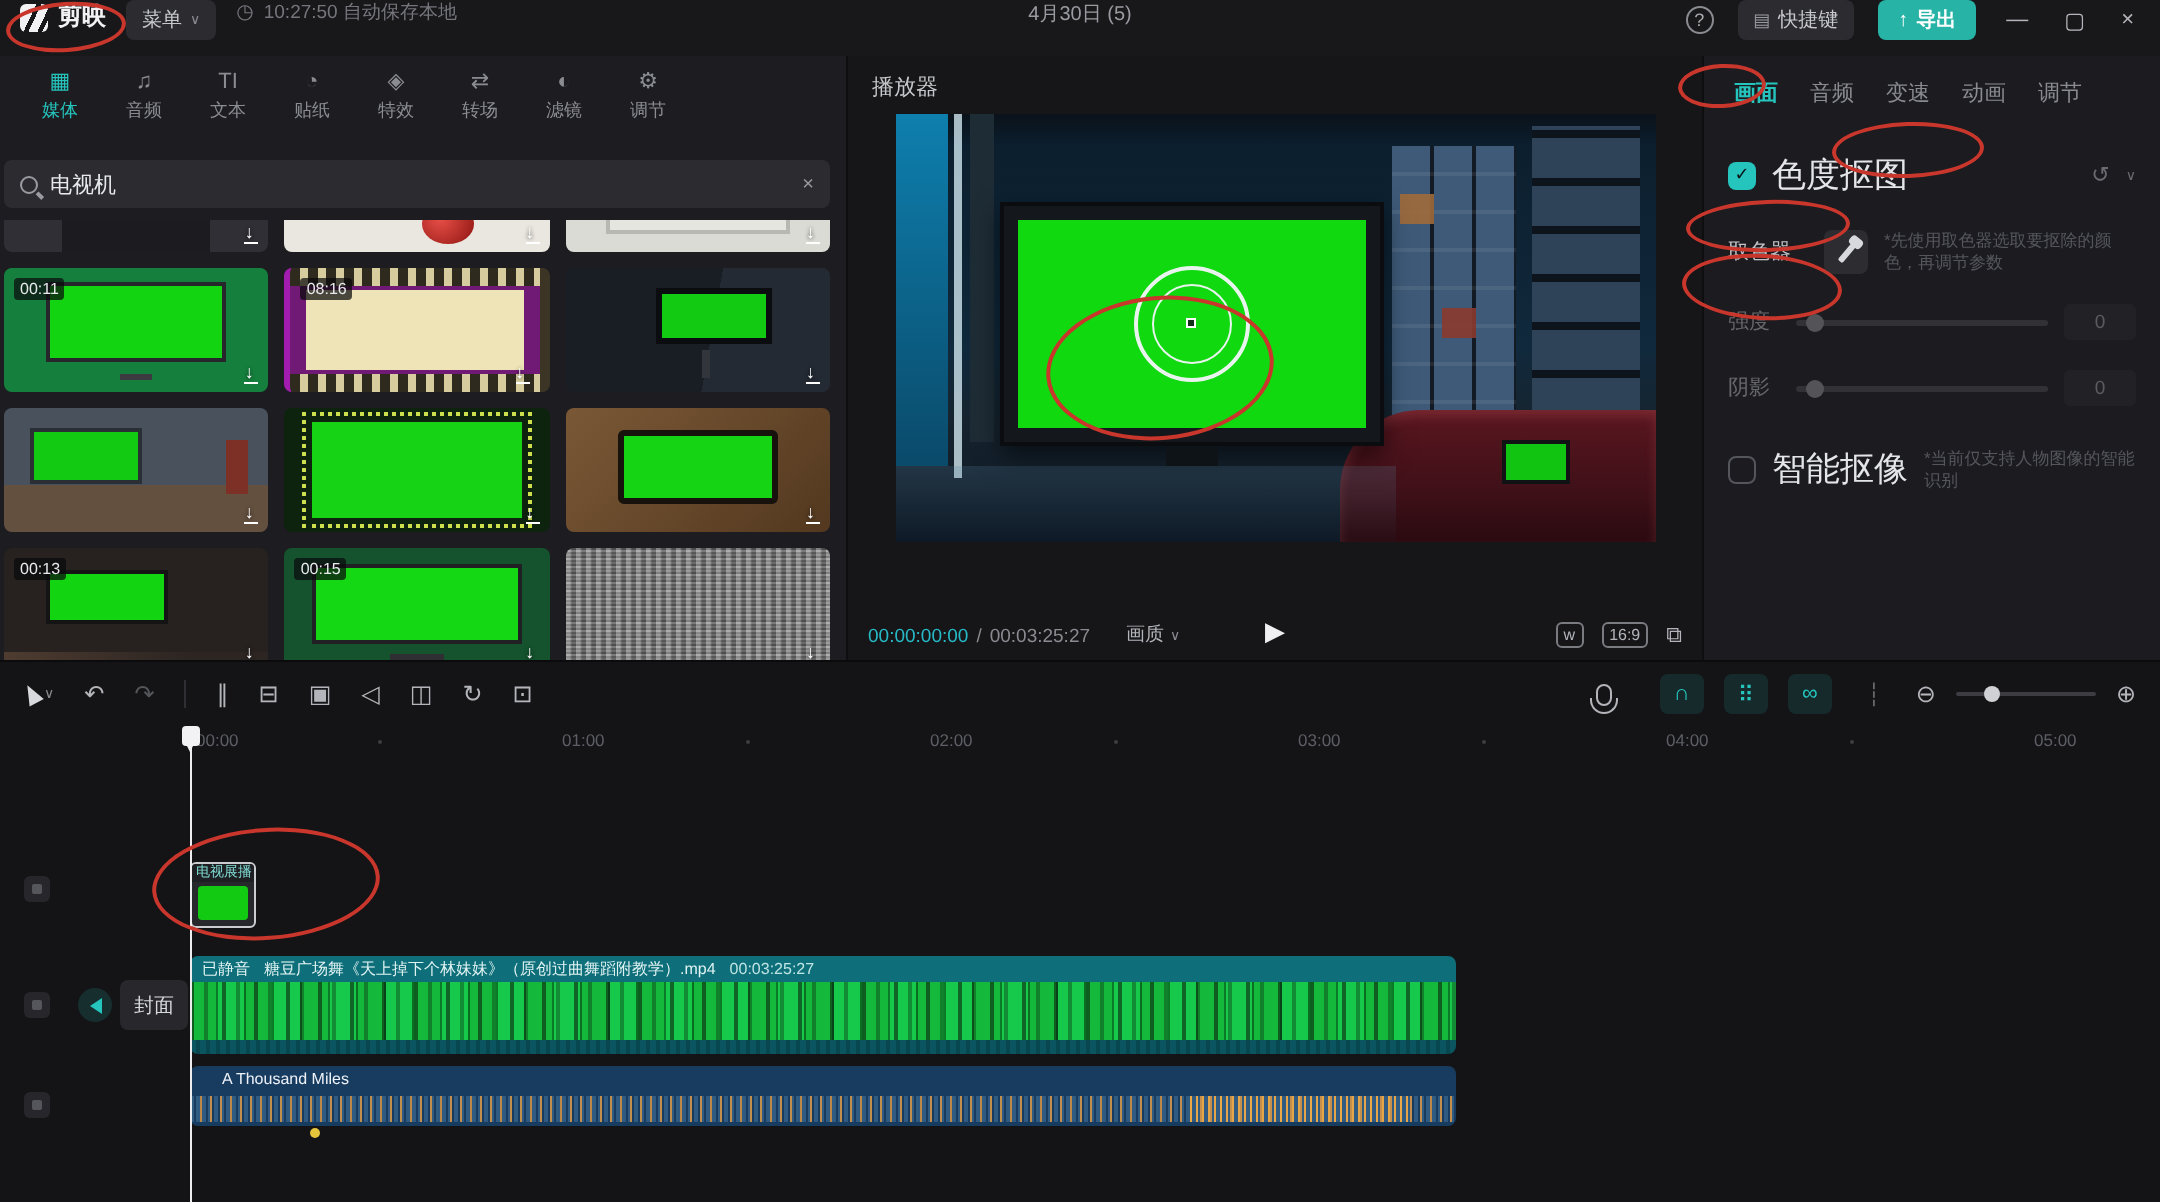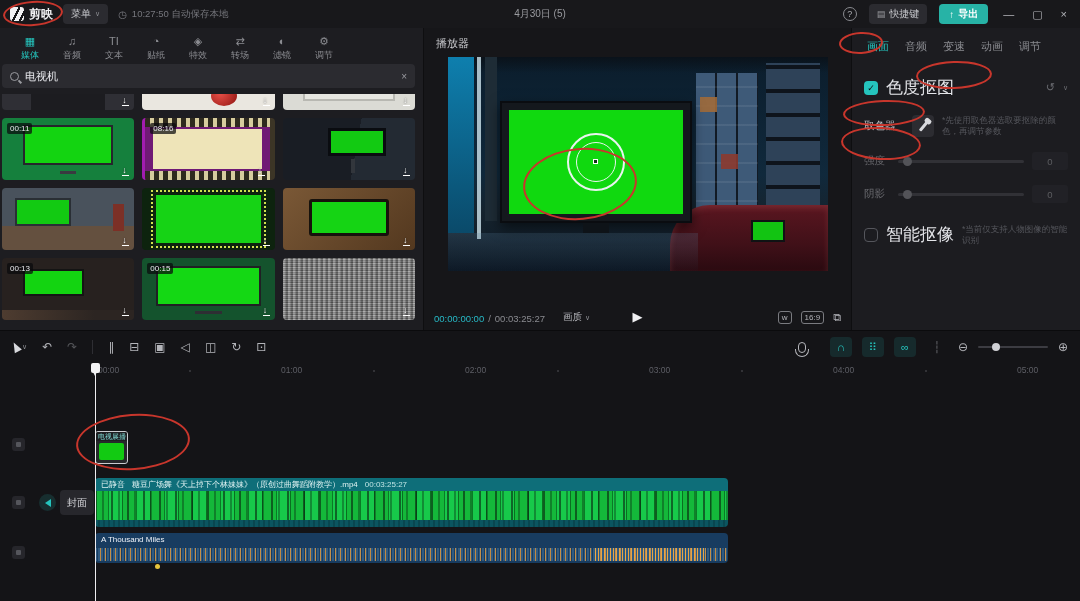--- a/index.html
+++ b/index.html
@@ -1,20 +1,20 @@
 <!DOCTYPE html>
 <html><head>
 <meta charset="utf-8">
 <style>
 *{margin:0;padding:0;box-sizing:border-box}
 body{background:#000;font-family:"Liberation Sans","DejaVu Sans",sans-serif}
 #app{position:relative;width:1080px;height:601px;background:#121215;color:#ddd;overflow:hidden;font-size:11px}
 
 
-.titlebar{position:absolute;top:0;left:0;width:100%;height:28px;background:#18181b;display:flex;align-items:center;gap:10px;padding:0 10px;z-index:5}
+.titlebar{position:absolute;top:0;left:0;width:100%;height:28px;background:#18181b;display:flex;align-items:flex-start;gap:10px;padding:0 10px;z-index:5}
 .logo{display:flex;align-items:center;gap:5px}
 .logo-mark{width:14px;height:14px;border-radius:3px;background:linear-gradient(115deg,#f2f2f4 0 40%,#18181b 40% 52%,#f2f2f4 52% 74%,#18181b 74% 86%,#f2f2f4 86%)}
 .logo-text{font-size:12px;font-weight:bold;color:#f2f2f4}
 .menu-pill{display:flex;align-items:center;gap:4px;background:#2b2b30;border-radius:4px;padding:3px 8px;font-size:10px;color:#c8c9cd;cursor:pointer}
 .chev{font-size:7px;color:#8a8b90}
 .autosave{display:flex;align-items:center;gap:5px;font-size:9.5px;color:#75767c}
 .clock-i{font-size:10px;color:#75767c}
 .tb-center{position:absolute;left:50%;transform:translateX(-50%);font-size:10px;color:#9a9ba0}
 .tb-right{margin-left:auto;display:flex;align-items:center;gap:12px}
 .help-icon{width:14px;height:14px;border:1px solid #8a8b90;border-radius:50%;font-size:9px;color:#aaabb0;display:flex;align-items:center;justify-content:center}
@@ -28,21 +28,21 @@
 .media-tabs{display:flex;gap:2px;padding:4px 6px 0 10px;height:36px}
 .mtab{width:40px;display:flex;flex-direction:column;align-items:center;gap:2px;padding:3px 0;color:#8b8c91;font-size:9px;cursor:pointer}
 .mtab .mi{font-size:11px;line-height:12px}
 .mtab.active{color:#25c4bd}
 .media-body{display:flex;height:calc(100% - 36px)}
 .media-side{width:74px;padding:8px 6px;display:flex;flex-direction:column;gap:8px}
 .side-pill{height:22px;border-radius:4px;background:#28282d;color:#b8b9be;font-size:10px;display:flex;align-items:center;justify-content:center;gap:3px;cursor:pointer}
 .side-pill.active{background:#232327;color:#25c4bd}
 .side-pill .dot{font-size:9px}
 .media-main{flex:1;display:flex;flex-direction:column;min-width:0}
-.search{margin:0 8px 6px 2px;height:24px;background:#2b2b30;border-radius:4px;display:flex;align-items:center;padding:0 8px;gap:6px}
+.search{margin:16px 8px 6px 2px;height:24px;background:#2b2b30;border-radius:4px;display:flex;align-items:center;padding:0 8px;gap:6px}
 .mag{width:9px;height:9px;border:1.5px solid #9a9ba0;border-radius:50%;position:relative;flex:none}
 .mag::after{content:"";position:absolute;width:1.5px;height:4px;background:#9a9ba0;left:8px;top:7px;transform:rotate(-45deg)}
 .search input{flex:1;min-width:0;background:none;border:none;color:#e8e9ed;font-size:11px;outline:none;font-family:inherit}
 .clear{color:#9a9ba0;font-size:10px;cursor:pointer}
 .grid-clip{flex:1;overflow:hidden;margin:0 8px 0 2px}
 .grid{display:grid;grid-template-columns:repeat(3,1fr);grid-auto-rows:62px;gap:8px;transform:translateY(-46px)}
 .thumb{position:relative;border-radius:4px;overflow:hidden;background:#222;cursor:pointer}
 .badge{position:absolute;top:5px;left:5px;background:rgba(10,10,12,.72);color:#e8e9ed;font-size:8px;padding:1px 3px;border-radius:2px;z-index:2}
 .dl{position:absolute;right:5px;bottom:4px;color:#fff;font-size:9px;line-height:8px;text-shadow:0 0 2px #000;z-index:2;cursor:pointer}
 .dl::after{content:"";display:block;height:1.5px;background:#fff;margin-top:1px;width:7px}
@@ -94,21 +94,21 @@
 .quality{margin-left:14px;display:flex;align-items:center;gap:3px;cursor:pointer;color:#b4b5ba}
 .play{position:absolute;left:50%;transform:translateX(-50%);color:#f0f0f2;font-size:13px;cursor:pointer}
 .pc-right{margin-left:auto;display:flex;align-items:center;gap:9px}
 .wq,.ratio{border:1px solid #7a7b80;border-radius:3px;font-size:8px;color:#b4b5ba;padding:1px 3px;cursor:pointer}
 .fs{font-size:11px;color:#b4b5ba;cursor:pointer}
 
 
 .inspector{position:absolute;top:28px;left:852px;width:228px;height:302px;background:#1c1c20}
 .insp-tabs{display:flex;gap:2px;padding:9px 8px 4px;font-size:11px;color:#8a8b90}
 .insp-tab{padding:2px 7px;cursor:pointer}
-.insp-tab.active{color:#25c4bd;font-weight:normal}
+.insp-tab.active{color:#25c4bd;font-weight:bold}
 .subtabs{margin:6px 10px 0;background:#27272c;border-radius:5px;display:flex;padding:2px;height:24px}
 .subtab{flex:1;display:flex;align-items:center;justify-content:center;font-size:10.5px;color:#9a9ba0;border-radius:4px;cursor:pointer}
 .subtab.active{background:#3e3e45;color:#f0f0f2}
 .irow{display:flex;align-items:center;gap:8px;margin:16px 12px 0}
 .cb{width:14px;height:14px;border-radius:4px;background:#25c4bd;color:#0c1214;font-size:9px;display:flex;align-items:center;justify-content:center;cursor:pointer;flex:none}
 .cb.empty{background:none;border:1.5px solid #55565c}
 .sec-title{font-size:17px;color:#e4e5e9}
 .spacer{flex:1}
 .reset-i{color:#6a6b70;font-size:11px;cursor:pointer}
 .chev2{color:#6a6b70;font-size:7px;cursor:pointer}
@@ -154,21 +154,21 @@
 .clip-tv-img{position:absolute;left:3px;right:3px;top:11px;bottom:3px;background:#12ca12;border-radius:2px}
 .mute-btn{position:absolute;left:39px;top:117px;width:17px;height:17px;border-radius:50%;background:rgba(37,196,189,.15);display:flex;align-items:center;justify-content:center;cursor:pointer}
 .spk{width:0;height:0;border-top:4px solid transparent;border-bottom:4px solid transparent;border-right:6px solid #25c4bd}
 .cover-btn{position:absolute;left:60px;top:113px;width:34px;height:25px;background:#27272c;border-radius:4px;color:#d8d9dd;font-size:10px;display:flex;align-items:center;justify-content:center;cursor:pointer}
 .clip-main{position:absolute;left:95px;top:101px;width:633px;height:49px;border-radius:4px;overflow:hidden;cursor:pointer;z-index:1}
 .cm-head{height:13px;background:#0e6e79;display:flex;align-items:center;gap:7px;padding:0 6px;font-size:8px;color:#dff2f2;white-space:nowrap;overflow:hidden}
 .cm-dur{color:#bfe4e4}
 .cm-film{height:29px;background:repeating-linear-gradient(90deg,rgba(8,20,10,.55) 0 2px,transparent 2px 7px,rgba(8,26,12,.35) 7px 9px,transparent 9px 16px),repeating-linear-gradient(90deg,#14b83a 0 13px,#0b7a26 13px 14px,#17c94a 14px 27px,#0a6e20 27px 28px)}
 .cm-foot{height:7px;background:repeating-linear-gradient(90deg,#0b5560 0 3px,#094750 3px 5px)}
 .clip-audio{position:absolute;left:95px;top:156px;width:633px;height:30px;border-radius:4px;overflow:hidden;background:#183c60;cursor:pointer}
-.ca-label{display:block;font-size:8px;color:#eef2f8;padding:2px 6px}
+.ca-label{display:block;font-size:8px;color:#eef2f8;padding:2px 16px}
 .ca-wave{position:absolute;left:0;right:0;bottom:2px;height:13px;background:repeating-linear-gradient(90deg,rgba(232,156,62,.8) 0 1px,transparent 1px 5px),repeating-linear-gradient(90deg,rgba(110,170,215,.28) 0 2px,transparent 2px 3px)}
 .ca-hot{position:absolute;left:500px;bottom:2px;width:110px;height:13px;background:repeating-linear-gradient(90deg,rgba(240,170,70,.95) 0 1px,transparent 1px 3px)}
 .beat{position:absolute;left:155px;top:187px;width:5px;height:5px;border-radius:50%;background:#e6c43c}
 .ph-line{position:absolute;left:95px;top:32px;bottom:0;width:1px;background:#ededf0;z-index:12}
 .ph-cap{position:absolute;left:91px;top:32px;width:9px;height:10px;background:#f2f2f4;border-radius:2px;z-index:13;cursor:ew-resize}
 .ph-cap::after{content:"";position:absolute;left:2px;top:9px;border-left:2.5px solid transparent;border-right:2.5px solid transparent;border-top:4px solid #f2f2f4}
 
 
 .anno{position:absolute;border:2px solid #c8362c;border-radius:50%;z-index:60;pointer-events:none}
 .a-logo{left:3px;top:1px;width:60px;height:25px;transform:rotate(-4deg)}

